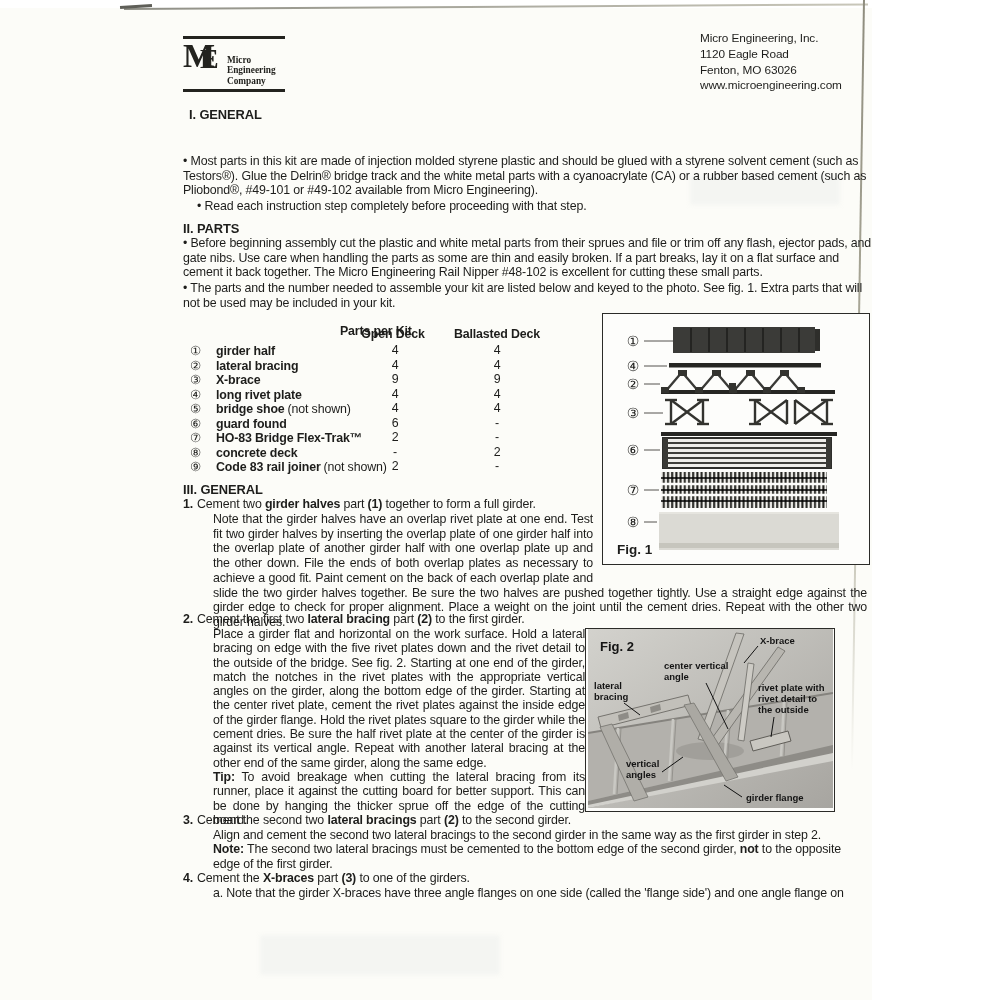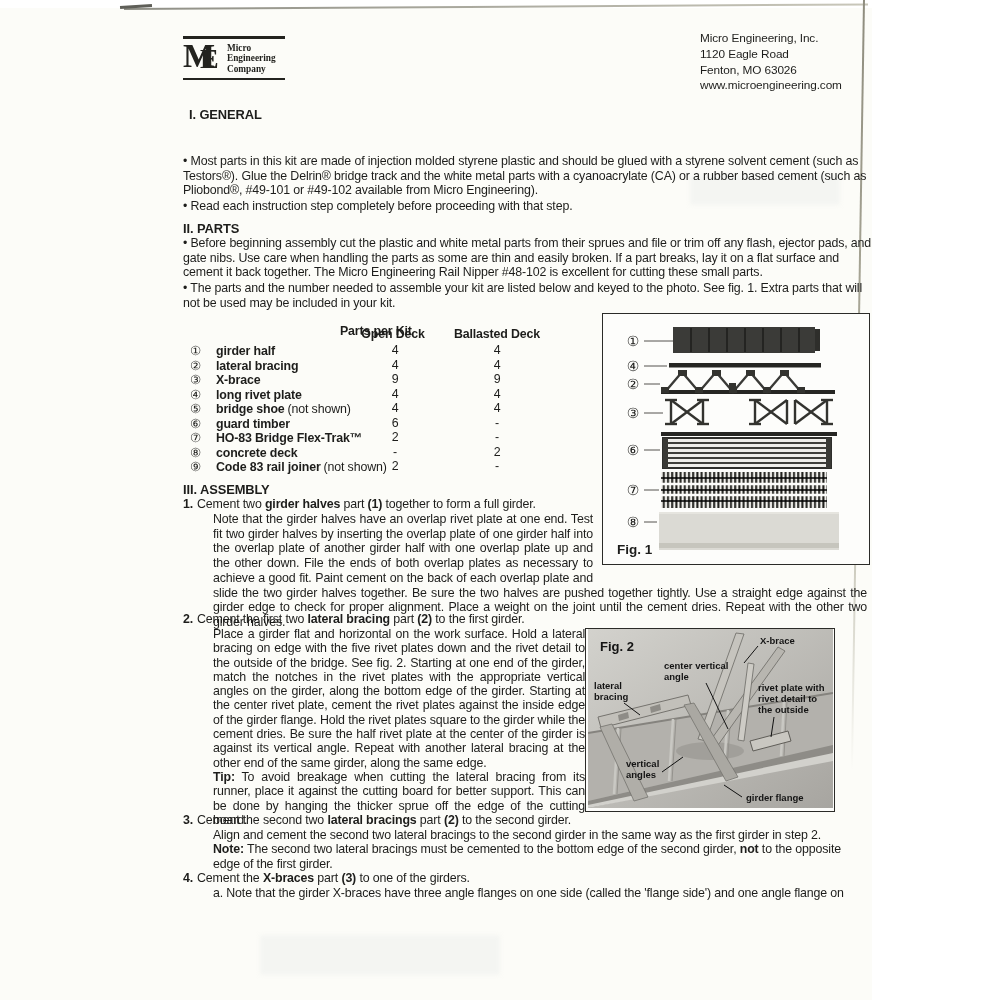--- a/index.html
+++ b/index.html
@@ -17,21 +17,21 @@
   .just{text-align:justify;}
   .snum{font-weight:bold;margin-right:4px;}
 
   
   .logo{position:absolute;left:183px;top:36px;width:102px;}
   .logo .rule{height:2.5px;background:#23231f;}
   .logo-row{display:flex;align-items:flex-start;padding:2px 0 3px 0;}
   .mono{position:relative;width:44px;height:34px;font-family:"Liberation Serif",serif;font-weight:bold;color:#23231f;}
   .mono .m{position:absolute;left:0;top:-4px;font-size:34px;}
   .mono .e{position:absolute;left:17px;top:2px;font-size:28px;}
-  .logo-co{font-family:"Liberation Serif",serif;font-weight:bold;font-size:9.3px;line-height:10.5px;color:#23231f;padding-top:2px;}
+  .logo-co{font-family:"Liberation Serif",serif;font-weight:bold;font-size:9.3px;line-height:10.5px;color:#23231f;padding-top:14px;}
   .titleblock{position:absolute;left:320px;top:33px;width:340px;text-align:center;font-weight:bold;}
   .title-l1{font-size:14.2px;}
   .title-l2{font-size:14.2px;margin-top:3px;}
   .title-s{font-size:12px;margin-top:2.5px;}
   .address{position:absolute;left:700px;top:31px;font-weight:normal;font-size:11.8px;line-height:15.8px;letter-spacing:-0.1px;}
 
   
   .ptable{position:absolute;left:190px;top:343px;width:380px;}
   .prow{position:relative;height:14.5px;font-size:12.4px;letter-spacing:-0.15px;}
   .psym{display:inline-block;width:26px;font-size:12.5px;}
@@ -78,37 +78,37 @@
 
   <div class="address">
     <div>Micro Engineering, Inc.</div>
     <div>1120 Eagle Road</div>
     <div>Fenton, MO 63026</div>
     <div>www.microengineering.com</div>
   </div>
 
   <div class="h" style="left:189px;top:107px">I. GENERAL</div>
   <div class="t" style="left:183px;top:154px;width:690px">• Most parts in this kit are made of injection molded styrene plastic and should be glued with a styrene solvent cement (such as Testors®). Glue the Delrin® bridge track and the white metal parts with a cyanoacrylate (CA) or a rubber based cement (such as Pliobond®, #49-101 or #49-102 available from Micro Engineering).</div>
-  <div class="t" style="left:183px;top:199px;width:690px">• Read each instruction step completely before proceeding with that step.</div>
+  <div class="t" style="left:197px;top:199px;width:690px">• Read each instruction step completely before proceeding with that step.</div>
 
   <div class="h" style="left:183px;top:221px">II. PARTS</div>
   <div class="t" style="left:183px;top:236px;width:690px">• Before beginning assembly cut the plastic and white metal parts from their sprues and file or trim off any flash, ejector pads, and gate nibs. Use care when handling the parts as some are thin and easily broken. If a part breaks, lay it on a flat surface and cement it back together. The Micro Engineering Rail Nipper #48-102 is excellent for cutting these small parts.</div>
   <div class="t" style="left:183px;top:281px;width:690px">• The parts and the number needed to assemble your kit are listed below and keyed to the photo. See fig. 1. Extra parts that will not be used may be included in your kit.</div>
 
   <div class="t b" style="left:340px;top:324px;width:160px;text-align:left">Parts per Kit</div>
   <div class="t b" style="left:353px;top:327px;width:80px;text-align:center">Open Deck</div>
   <div class="t b" style="left:437px;top:327px;width:120px;text-align:center">Ballasted Deck</div>
 
   <div class="ptable">
     <div class="prow"><span class="psym">①</span><span class="pname">girder half</span><span class="pnote"></span><span class="qopen">4</span><span class="qball">4</span></div>
     <div class="prow"><span class="psym">②</span><span class="pname">lateral bracing</span><span class="pnote"></span><span class="qopen">4</span><span class="qball">4</span></div>
     <div class="prow"><span class="psym">③</span><span class="pname">X-brace</span><span class="pnote"></span><span class="qopen">9</span><span class="qball">9</span></div>
     <div class="prow"><span class="psym">④</span><span class="pname">long rivet plate</span><span class="pnote"></span><span class="qopen">4</span><span class="qball">4</span></div>
     <div class="prow"><span class="psym">⑤</span><span class="pname">bridge shoe</span><span class="pnote">(not shown)</span><span class="qopen">4</span><span class="qball">4</span></div>
-    <div class="prow"><span class="psym">⑥</span><span class="pname">guard timber</span><span class="pnote"></span><span class="qopen">6</span><span class="qball">-</span></div>
+    <div class="prow"><span class="psym">⑥</span><span class="pname">guard found</span><span class="pnote"></span><span class="qopen">6</span><span class="qball">-</span></div>
     <div class="prow"><span class="psym">⑦</span><span class="pname">HO-83 Bridge Flex-Trak™</span><span class="pnote"></span><span class="qopen">2</span><span class="qball">-</span></div>
     <div class="prow"><span class="psym">⑧</span><span class="pname">concrete deck</span><span class="pnote"></span><span class="qopen">-</span><span class="qball">2</span></div>
     <div class="prow"><span class="psym">⑨</span><span class="pname">Code 83 rail joiner</span><span class="pnote">(not shown)</span><span class="qopen">2</span><span class="qball">-</span></div>
   </div>
 
   <div id="fig1box" class="figbox">
     <svg width="263" height="247" viewBox="0 0 263 247">
       <g stroke="#55534e" stroke-width="1">
         <line x1="41" y1="27" x2="70" y2="27"></line>
           <line x1="41" y1="52" x2="64" y2="52"></line>
@@ -215,21 +215,21 @@
 
       <g>
         <rect x="56" y="198" width="180" height="38" fill="#dbdad4"></rect>
         <rect x="56" y="229" width="180" height="5" fill="#c6c5bd"></rect>
         <line x1="56" y1="199" x2="236" y2="199" stroke="#eae9e3" stroke-width="1.5"></line>
       </g>
       <text x="14" y="240" font-size="13.5" font-weight="bold" fill="#1d1d1b" font-family="Liberation Sans,sans-serif">Fig. 1</text>
     </svg>
   </div>
 
-  <div class="h" style="left:183px;top:482px">III. ASSEMBLY</div>
+  <div class="h" style="left:183px;top:482px">III. GENERAL</div>
 
   <div class="t" style="left:183px;top:497px;width:690px">
     <span class="snum">1.</span><span>Cement two </span><span class="b">girder halves</span><span> part </span><span class="b">(1)</span><span> together to form a full girder.</span>
   </div>
   <div class="t just" style="left:213px;top:512px;width:654px">
     <span style="float:right;width:274px;height:68px"></span><span>Note that the girder halves have an overlap rivet plate at one end. Test fit two girder halves by inserting the overlap plate of one girder half into the overlap plate of another girder half with one overlap plate up and the other down. File the ends of both overlap plates as necessary to achieve a good fit. Paint cement on the back of each overlap plate and slide the two girder halves together. Be sure the two halves are pushed together tightly. Use a straight edge against the girder edge to check for proper alignment. Place a weight on the joint until the cement dries. Repeat with the other two girder halves.</span>
   </div>
 
   <div class="t" style="left:183px;top:612px;width:690px">
     <span class="snum">2.</span><span>Cement the first two </span><span class="b">lateral bracing</span><span> part </span><span class="b">(2)</span><span> to the first girder.</span>

